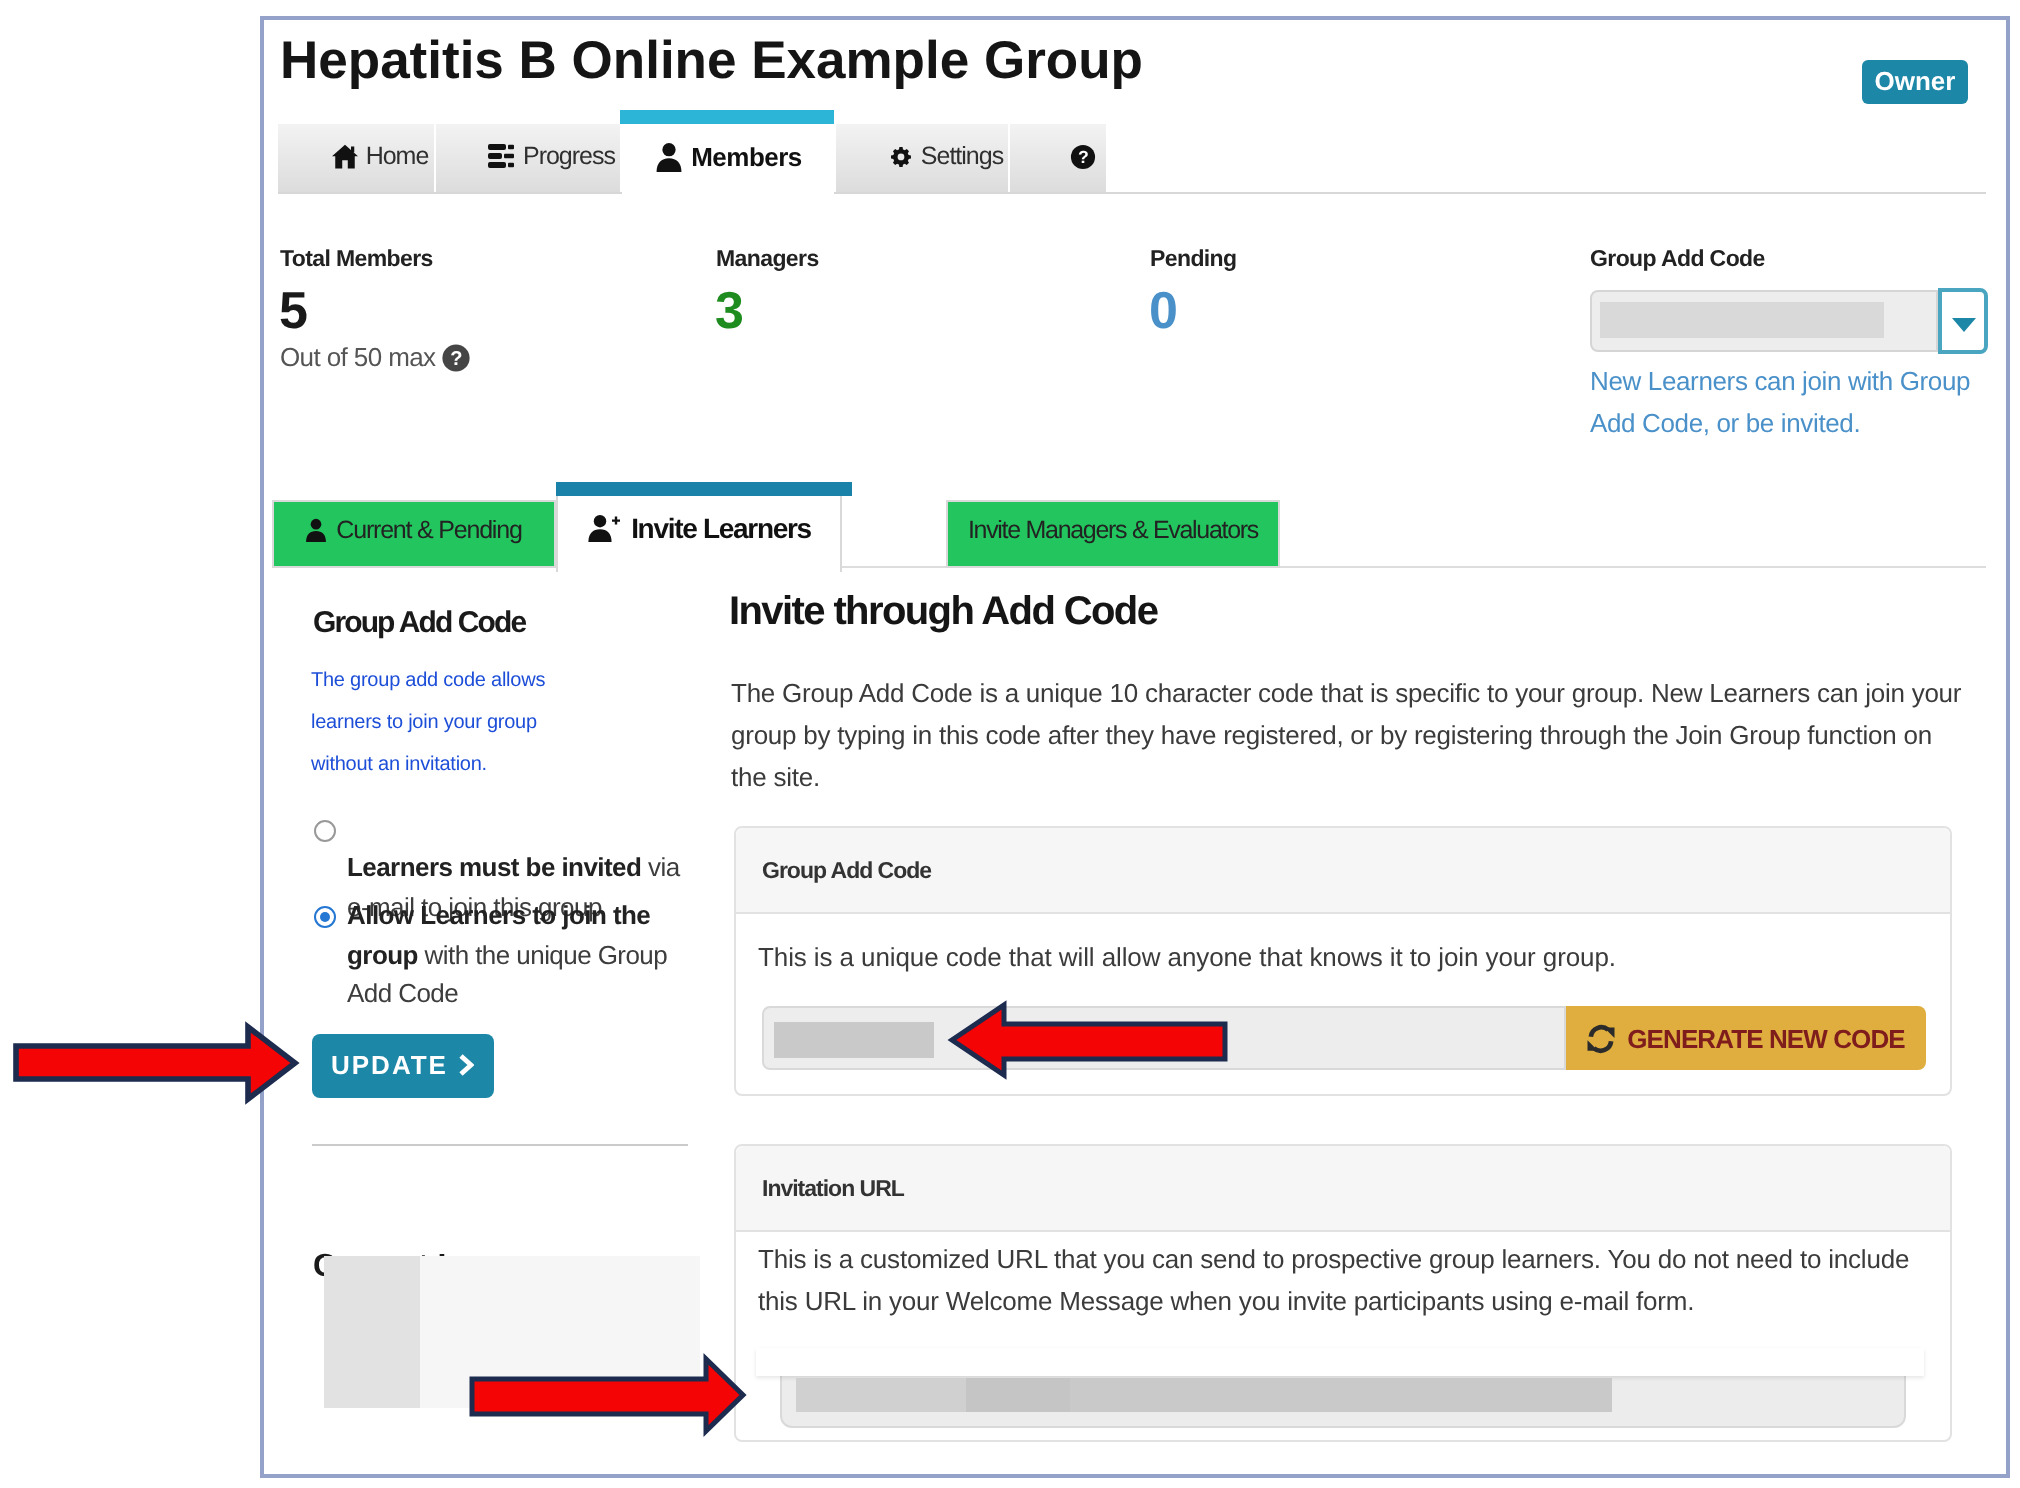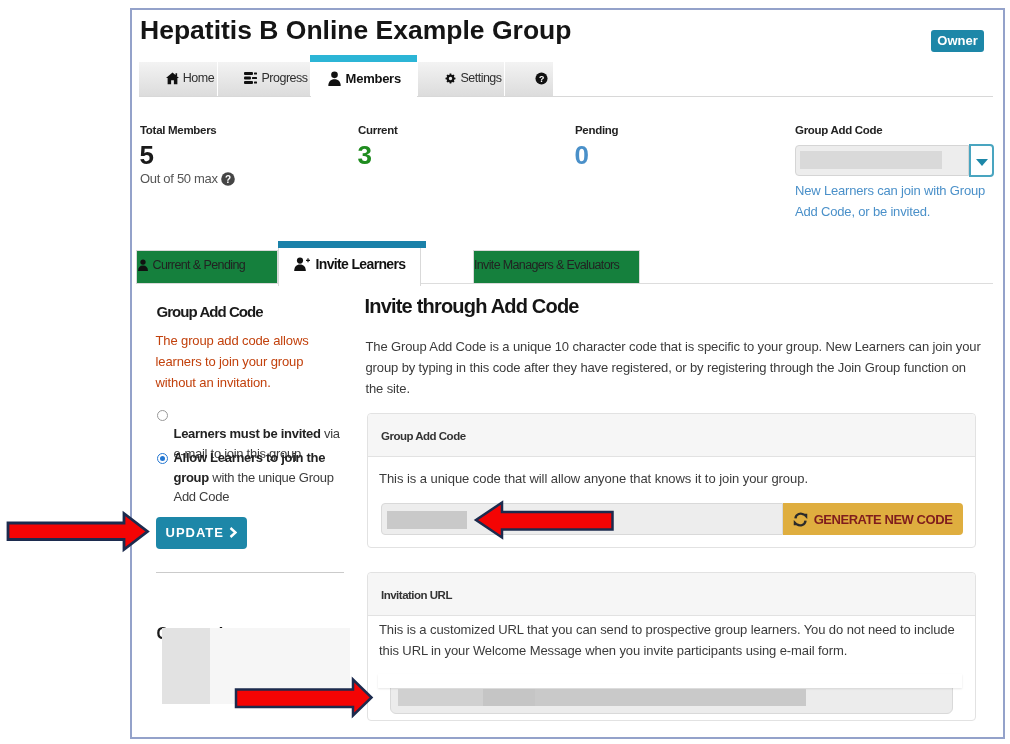--- a/index.html
+++ b/index.html
@@ -19,26 +19,26 @@
 .slabel { font-size:11.5px; letter-spacing:-0.3px; font-weight:bold; color:#222; top:115px; line-height:1; }
 .snum { font-size:26px; font-weight:bold; top:132px; line-height:1; }
 #outof { left:8px; top:162px; font-size:13px; letter-spacing:-0.3px; color:#555; line-height:1; }
 #gacInput { left:663px; top:135px; width:174px; height:31px; background:#ededed; border:1px solid #d5d5d5; border-radius:4px 0 0 4px; }
 #gacRedact { left:668px; top:141px; width:142px; height:18px; background:#d9d9d9; }
 #gacDrop { left:837px; top:134px; width:25px; height:33px; background:#fff; border:2px solid #49a5c0; border-radius:0 4px 4px 0; }
 #gacDrop:after { content:""; position:absolute; left:4.5px; top:13px; border:6px solid transparent; border-top:7px solid #1d87a8; border-bottom:none; }
 #gacNote { left:663px; top:169.8px; font-size:13px; letter-spacing:-0.18px; line-height:21.4px; color:#4a90c9; white-space:nowrap; }
 
 #subbar { left:146px; top:231px; width:148px; height:6.5px; background:#1a81a9; }
-.stab { top:239.5px; height:34.5px; background:#15803d; border:1px solid #d9d9d9; color:#222; font-size:12.5px; letter-spacing:-0.6px; display:flex; align-items:center; justify-content:flex-start; gap:4px; z-index:2; padding-bottom:3px; }
+.stab { top:239.5px; height:34.5px; background:#22c55e; border:1px solid #d9d9d9; color:#222; font-size:12.5px; letter-spacing:-0.6px; display:flex; align-items:center; justify-content:center; gap:4px; z-index:2; padding-bottom:3px; }
 #stab2 { left:146px; top:237.5px; width:143px; height:38px; background:#fff; border-left:1px solid #d9d9d9; border-right:1px solid #d9d9d9; font-size:14px; letter-spacing:-0.65px; font-weight:bold; color:#111; display:flex; align-items:center; justify-content:center; gap:6px; z-index:4; padding-bottom:5px; }
 #subline { left:4px; top:272.8px; width:857px; height:1px; background:#ddd; z-index:1; }
 
 #sideH { left:24.5px; top:294.4px; font-size:15px; letter-spacing:-0.95px; font-weight:bold; color:#1a1a1a; line-height:1; }
-#sideP { left:23.5px; top:321.2px; font-size:13px; letter-spacing:-0.12px; line-height:20.8px; color:#c2410c; }
+#sideP { left:23.5px; top:321.2px; font-size:10px; letter-spacing:-0.12px; line-height:20.8px; color:#1d4ed8; }
 .radio { width:11px; height:11px; border-radius:50%; }
 #rad1 { left:25px; top:400px; border:1.5px solid #999; background:#fff; }
 #rad2 { left:25px; top:443px; border:1.5px solid #2477d2; background:#fff; }
 #rad2:after { content:""; position:absolute; left:1.5px; top:1.5px; width:5px; height:5px; border-radius:50%; background:#2477d2; }
 .radtext { left:41.5px; font-size:13px; letter-spacing:-0.28px; line-height:19.5px; color:#3d3d3d; white-space:nowrap; }
 #radt1 { top:414px; }
 #radt2 { top:438px; }
 .radtext b { color:#222; }
 #update { left:24px; top:507px; width:90.5px; height:31.5px; background:#1d87a8; border-radius:4px; color:#fff; font-size:13px; font-weight:600; letter-spacing:1px; display:flex; align-items:center; justify-content:center; gap:5px; }
 #divider { left:24px; top:562px; width:188px; height:1px; background:#cbcbcb; }
@@ -113,21 +113,21 @@
   <div class="abs" id="navline"></div>
 
   <div class="abs slabel" style="left:8px;">Total Members</div>
   <div class="abs snum" style="left:7.5px; color:#1a1a1a;">5</div>
   <div class="abs" id="outof">Out of 50 max
     <svg width="14" height="14" viewBox="0 0 14 14" style="vertical-align:-3px;">
         <circle cx="7" cy="7" r="6.8" fill="#454545"></circle>
         <text x="7" y="10.6" font-size="10" font-weight="bold" fill="#fff" text-anchor="middle" font-family="Liberation Sans, sans-serif">?</text>
       </svg>
   </div>
-  <div class="abs slabel" style="left:226px;">Current</div>
+  <div class="abs slabel" style="left:226px;">Managers</div>
   <div class="abs snum" style="left:225.5px; color:#1f8c1f;">3</div>
   <div class="abs slabel" style="left:443px;">Pending</div>
   <div class="abs snum" style="left:442.5px; color:#4a90c9;">0</div>
   <div class="abs slabel" style="left:663px;">Group Add Code</div>
   <div class="abs" id="gacInput"></div>
   <div class="abs" id="gacRedact"></div>
   <div class="abs" id="gacDrop"></div>
   <div class="abs" id="gacNote">New Learners can join with Group<br>Add Code, or be invited.</div>
 
   <div class="abs" id="subbar"></div>

